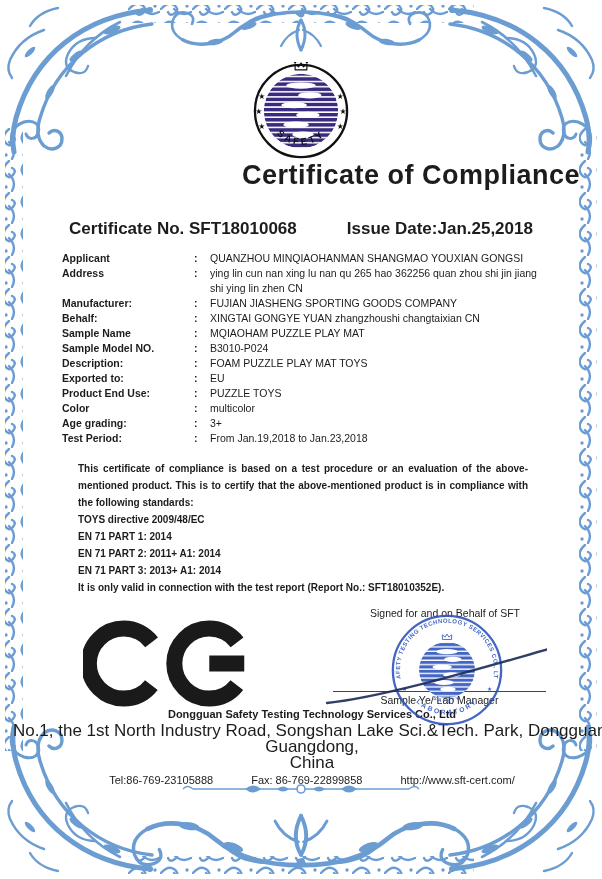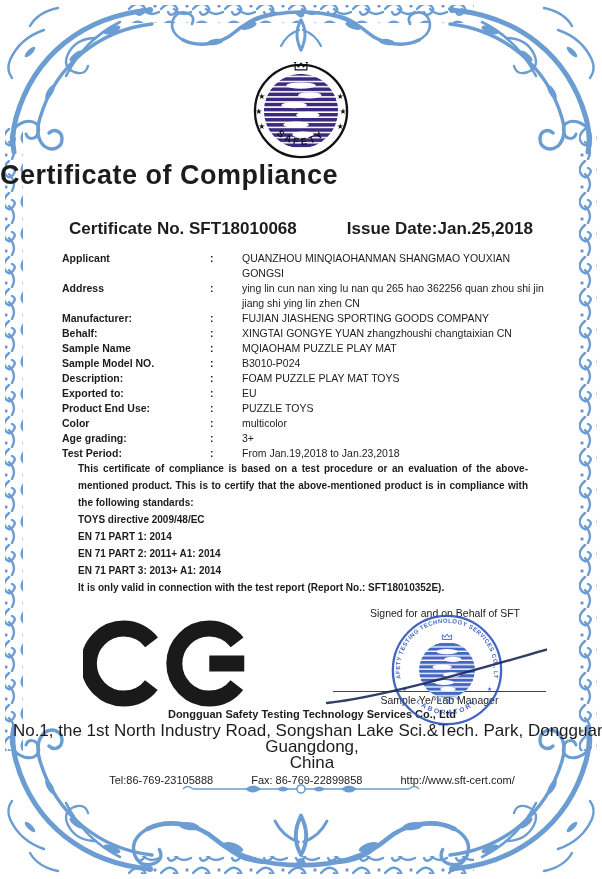--- a/index.html
+++ b/index.html
@@ -3,26 +3,26 @@
 <meta charset="utf-8">
 <style>
   html,body{margin:0;padding:0;background:#e8e8e8;}
   .page{
     position:relative;width:602px;height:879px;margin:0 auto;background:#ffffff;
     font-family:"Liberation Sans", sans-serif;color:#1c1c1c;overflow:hidden;
   }
   .border-svg{position:absolute;inset:0;width:602px;height:879px;pointer-events:none;}
   .logo-wrap{position:absolute;top:62px;left:0;width:602px;text-align:center;}
   .logo-wrap svg{width:98px;height:98px;}
-  .title{position:absolute;top:160px;left:0;width:580px;text-align:left;
+  .title{position:absolute;top:160px;left:0;width:580px;text-align:right;
     font-size:27px;font-weight:bold;letter-spacing:.5px;}
   .certline{position:absolute;top:219px;left:0;width:602px;display:flex;
     justify-content:center;gap:50px;font-size:17px;font-weight:bold;}
   .fields{position:absolute;top:251px;left:62px;width:486px;font-size:10.5px;line-height:15px;}
-  .frow{display:flex;align-items:flex-start;gap:16px;}
+  .frow{display:flex;align-items:flex-start;}
   .flabel{width:132px;font-weight:bold;flex:0 0 auto;}
   .fcolon{width:16px;flex:0 0 auto;font-weight:bold;text-align:left;}
   .fvalue{flex:1 1 auto;}
   .statement{position:absolute;top:460px;left:78px;width:450px;
     font-size:10px;font-weight:bold;line-height:17px;}
   .stmt-body{margin:0;text-align:justify;}
   .sig{position:absolute;top:605px;left:55px;width:492px;height:130px;}
   .ce{position:absolute;left:28px;top:10px;width:170px;}
   .signedfor{position:absolute;left:275px;top:2px;width:230px;text-align:center;font-size:10.5px;}
   .stamp{position:absolute;left:334px;top:7px;width:116px;height:116px;opacity:.88;z-index:3;}

